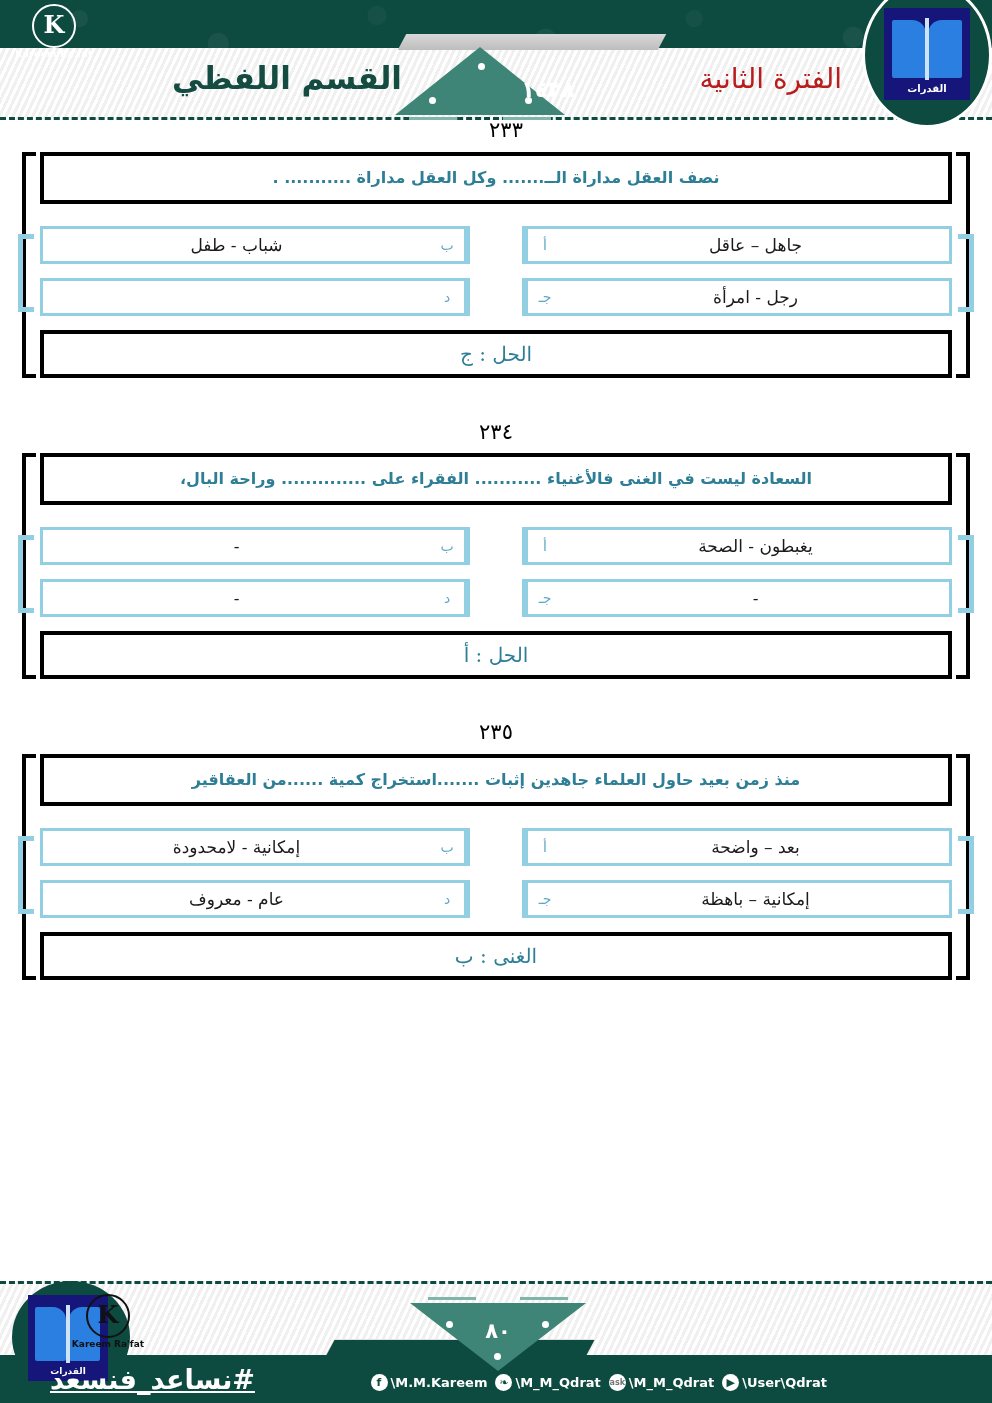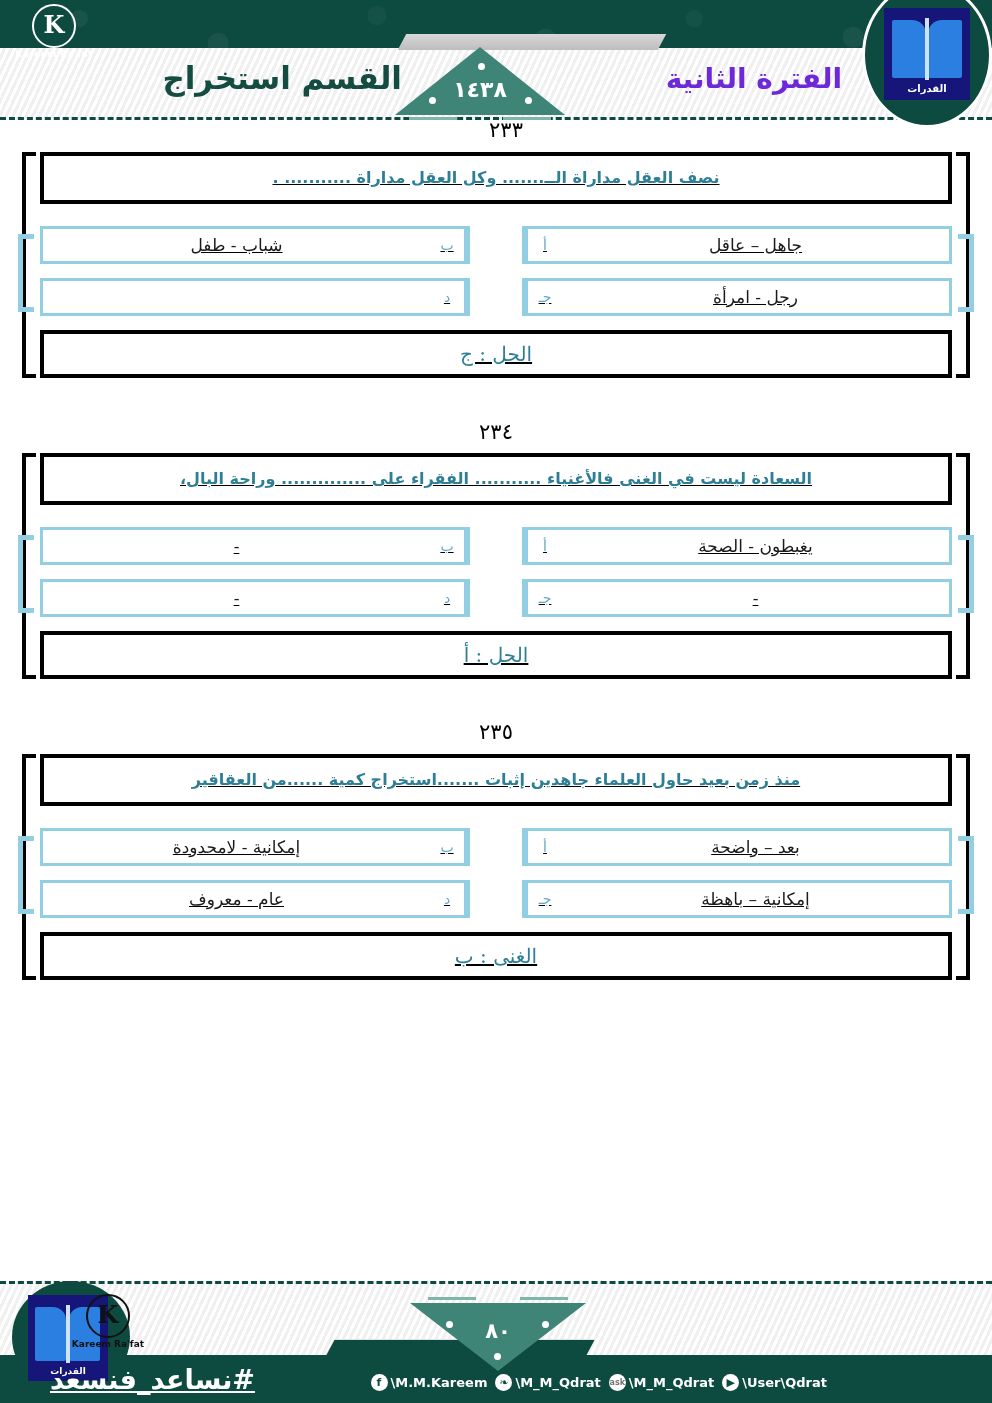--- a/index.html
+++ b/index.html
@@ -35,32 +35,32 @@
     background:linear-gradient(180deg,#d8d8d8,#bdbdbd);
     transform:skewX(-28deg);
   }
   .hdr-title{
     position:absolute;top:60px;right:590px;
     font-size:31px;font-weight:bold;color:#154c42;
     letter-spacing:.5px;white-space:nowrap;
   }
   .hdr-period{
     position:absolute;top:62px;right:150px;
-    font-size:28px;font-weight:bold;color:#6d28d9;
+    font-size:28px;font-weight:normal;color:#b91c1c;
     white-space:nowrap;
   }
   
   .tri-wrap{position:absolute;top:47px;left:395px;width:170px;height:70px;}
   .tri{
     position:absolute;top:0;left:0;width:0;height:0;
     border-left:85px solid transparent;border-right:85px solid transparent;
     border-bottom:68px solid #3e8577;
   }
   .tri-txt{
-    position:absolute;top:30px;left:0;width:170px;text-align:center;
+    position:absolute;top:30px;left:10px;width:170px;text-align:right;
     color:#ffffff;font-size:22px;font-weight:bold;letter-spacing:1px;
   }
   .tri-dot{position:absolute;width:7px;height:7px;border-radius:50%;background:#ffffff;}
   .tri-d1{top:16px;left:83px;}
   .tri-d2{top:50px;left:34px;}
   .tri-d3{top:50px;left:130px;}
   .tri-bar{position:absolute;top:70px;width:48px;height:3px;background:#7fb5ab;}
   .tri-b1{left:14px;} .tri-b2{left:108px;}
 
   
@@ -95,21 +95,21 @@
   .badge .blabel{
     position:absolute;bottom:6px;left:0;width:86px;text-align:center;
     font-size:10px;color:#ffffff;font-weight:bold;
   }
 
   
   .qnum{
     width:992px;text-align:center;
     font-size:21px;color:#000000;letter-spacing:1px;
   }
-  .qblock{position:relative;width:912px;margin:0 auto;text-decoration:underline;}
+  .qblock{position:relative;width:912px;margin:0 auto;}
 
   
   .qbracket{position:absolute;top:0;width:14px;height:100%;}
   .qbracket.r{right:-18px;}
   .qbracket.l{left:-18px;}
   .qbracket:before,.qbracket:after{
     content:"";position:absolute;left:0;width:14px;height:4px;background:#000000;
   }
   .qbracket:before{top:0;} .qbracket:after{bottom:0;}
   .qbracket span{
@@ -236,21 +236,21 @@
   <div class="hdr-dark"></div>
   <div class="hdr-light"></div>
 
   <div class="kareem">
     <div class="ring">
       <div class="kglyph">K</div>
     </div>
     <div class="kname">Kareem Ra'fat</div>
   </div>
 
-  <div class="hdr-title">القسم استخراج</div>
+  <div class="hdr-title">القسم اللفظي</div>
   <div class="hdr-period">الفترة الثانية</div>
 
   <div class="tri-wrap">
     <div class="tri"></div>
     <div class="tri-dot tri-d1"></div>
     <div class="tri-dot tri-d2"></div>
     <div class="tri-dot tri-d3"></div>
     <div class="tri-txt">١٤٣٨</div>
     <div class="tri-bar tri-b1"></div>
     <div class="tri-bar tri-b2"></div>

